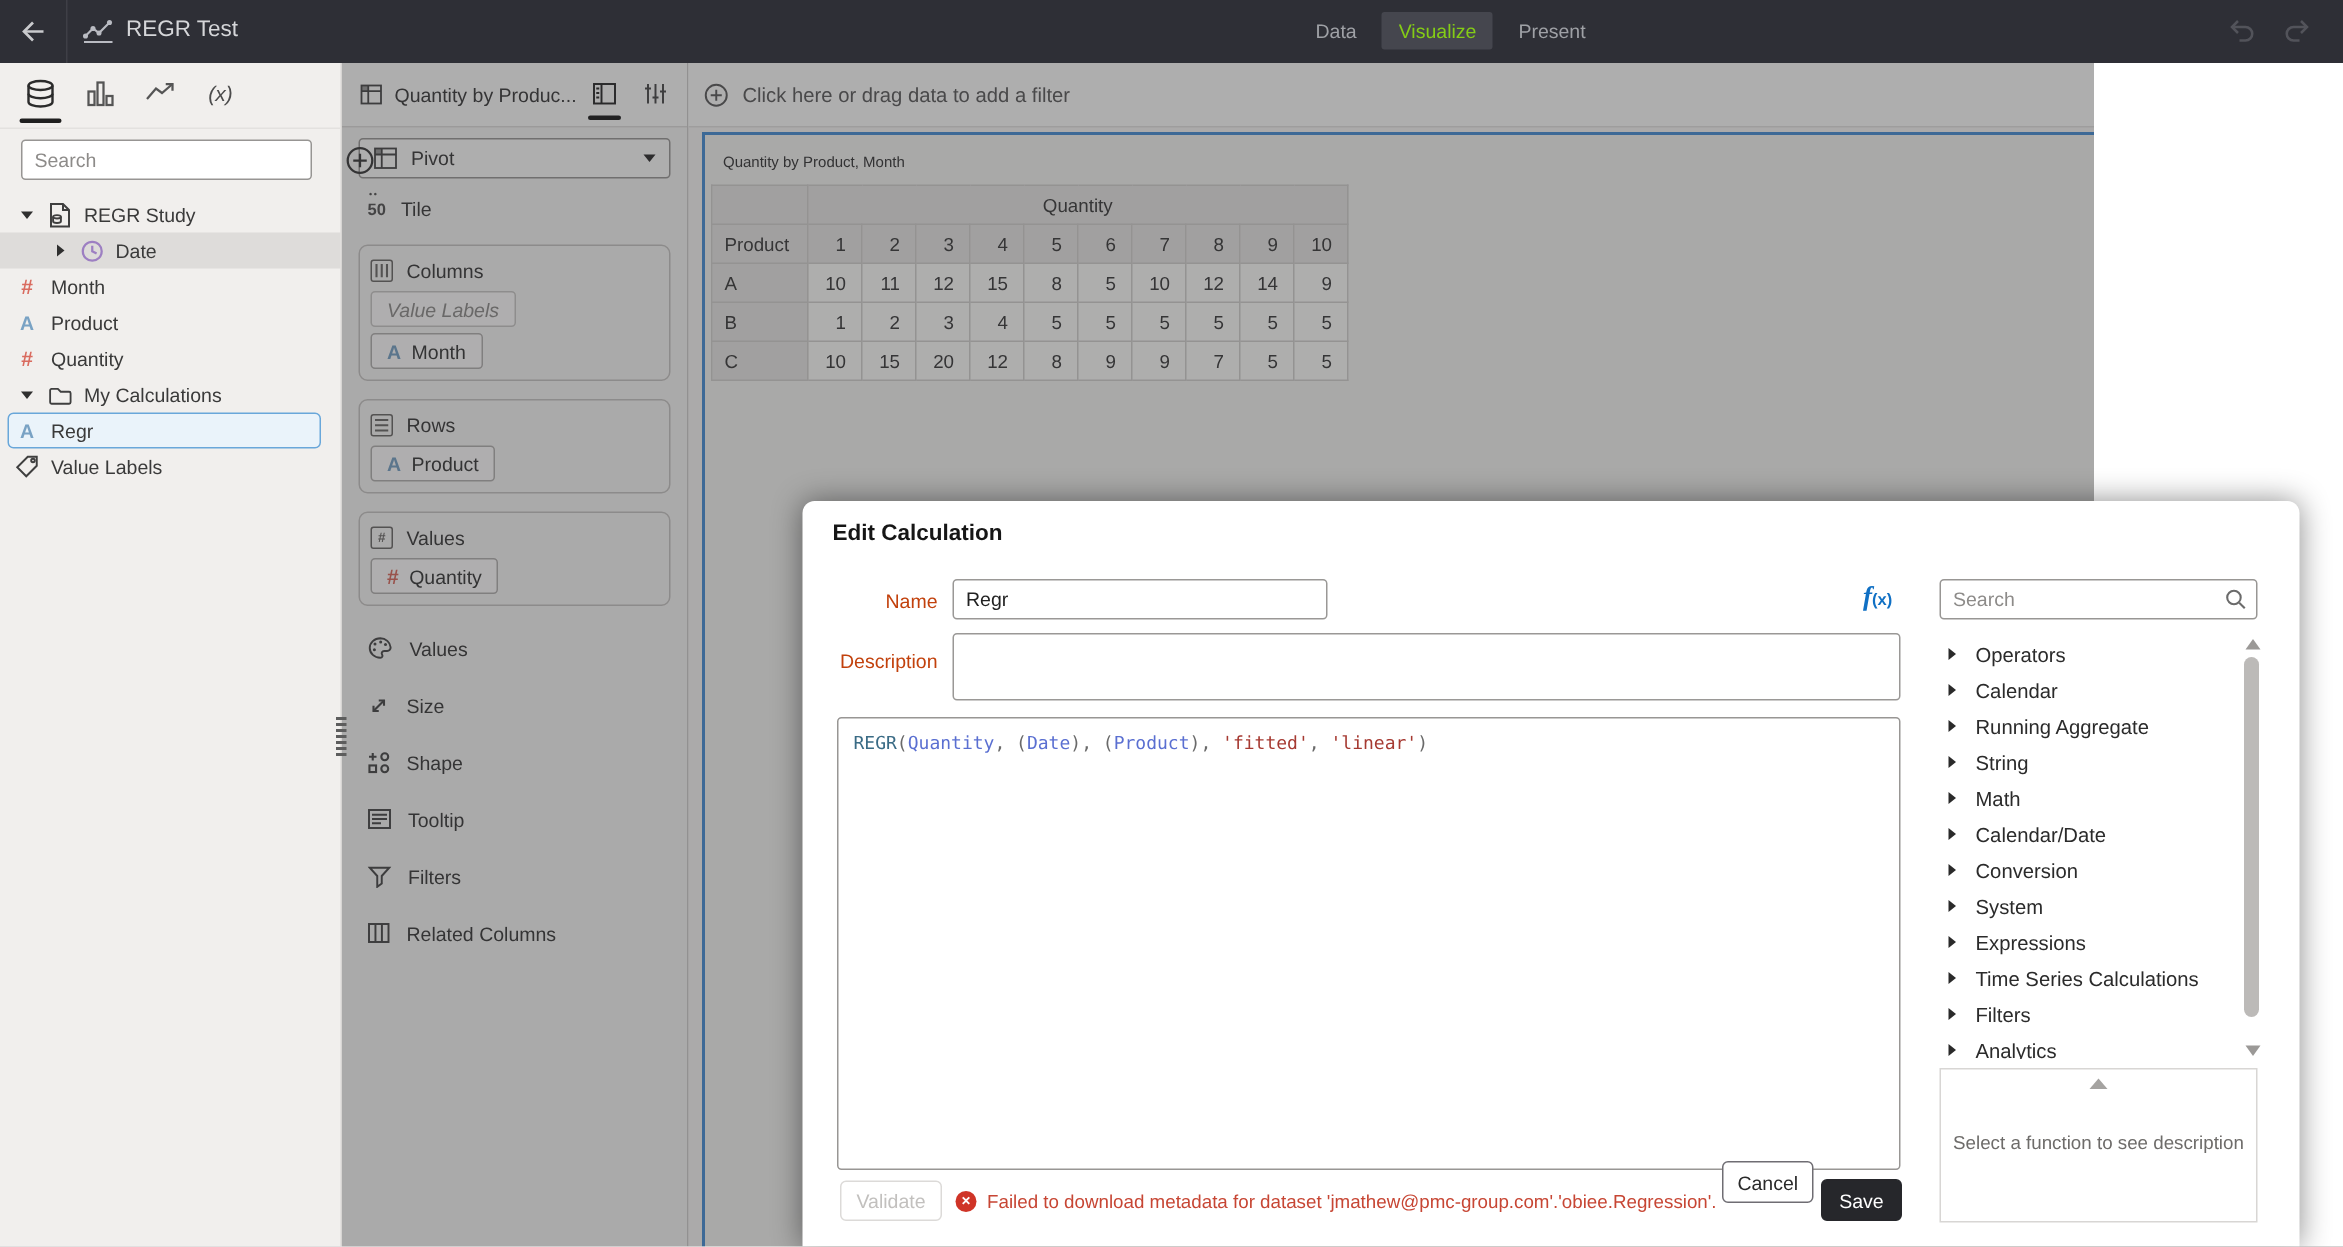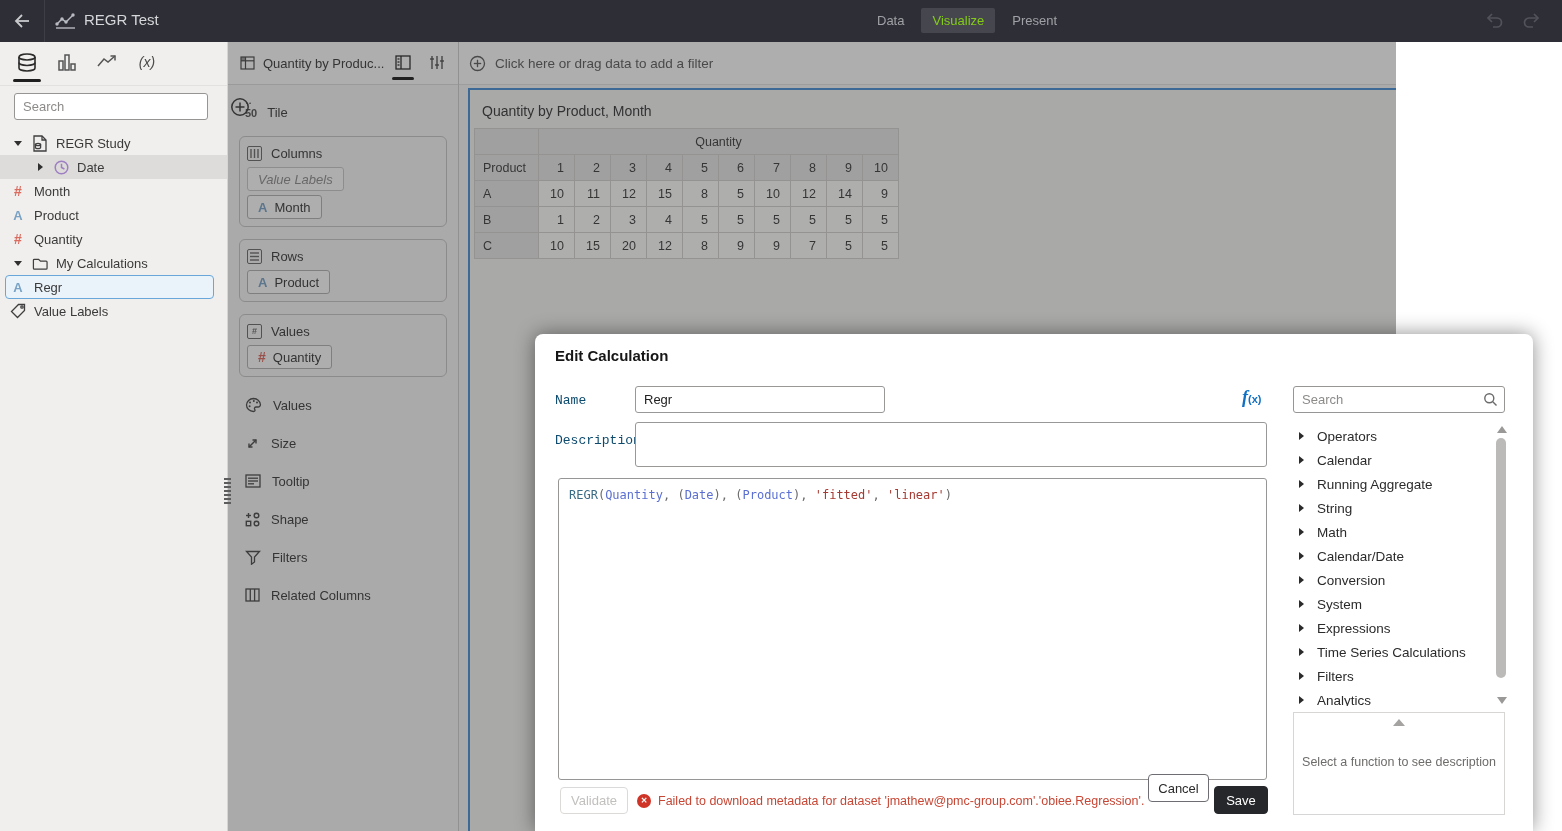--- a/index.html
+++ b/index.html
@@ -57,36 +57,36 @@
   .pill { height:24px; margin-top:4px; border:1px solid #b3b1af; border-radius:3px; background:#fcfbfa; display:flex; align-items:center; gap:7px; padding:0 10px; width:fit-content; font-size:13px; color:#3a3a3a; cursor:pointer; }
   .pill.ph { border-color:#c9c7c5; color:#8f8d8b; font-style:italic; cursor:default; }
   .gp-extra { display:flex; align-items:center; gap:11px; padding:0 6px; height:38px; font-size:13px; color:#3c3c3c; }
   .gp-extras { margin-top:9px; }
   .ibox { width:15px; height:15px; border:1.5px solid #6d6b69; border-radius:2px; display:flex; align-items:center; justify-content:center; }
 
   
   #canvas { position:absolute; left:459px; top:42px; right:0; bottom:0; background:#f6f5f3; }
   .filter-bar { height:43px; background:#fbfaf9; border-bottom:1px solid #e2e0de; display:flex; align-items:center; gap:9px; padding-left:10px; font-size:13.5px; color:#5d5d5d; cursor:pointer; }
   .viz { position:absolute; left:9px; top:46px; right:0; bottom:0; border-top:2px solid #4a8fd3; border-left:2px solid #4a8fd3; background:#f3f2f0; }
-  .viz-title { padding:13px 0 9px 12px; font-size:14px; color:#393939; }
+  .viz-title { padding:13px 0 9px 12px; font-size:10px; color:#393939; }
   table.pivot { border-collapse:collapse; margin-left:4px; font-size:12.5px; color:#3e3e3e; }
   table.pivot td, table.pivot th { border:1px solid #d2d0ce; height:26px; font-weight:normal; }
   table.pivot .hd { background:#e7e5e3; }
   table.pivot .dc { background:#fbfaf8; text-align:right; padding-right:10px; }
   table.pivot .num { text-align:right; padding-right:10px; }
   table.pivot .rowlab { background:#e7e5e3; text-align:left; padding-left:8px; }
 
   
   #dim { position:absolute; left:228px; top:42px; right:0; bottom:0; background:rgba(40,40,42,0.36); z-index:40; }
   #resize-handle { position:absolute; left:224px; top:478px; width:7px; height:28px; z-index:45; background:repeating-linear-gradient(to bottom,#5d5d5d 0 2px,transparent 2px 4px); cursor:col-resize; }
 
   
   #dialog { position:absolute; left:535px; top:334px; width:998px; height:497px; background:#fff; border-radius:8px 8px 0 0; box-shadow:0 0 20px rgba(0,0,0,0.45); z-index:100; font-size:13px; color:#3a3a3a; }
   .dlg-title { position:absolute; left:20px; top:13px; font-size:15px; font-weight:bold; color:#161616; }
-  .dlg-label { position:absolute; width:70px; text-align:left; color:#0c4a6e; font-size:13px;font-family:Liberation Mono, monospace; }
+  .dlg-label { position:absolute; width:70px; text-align:right; color:#c2410c; font-size:13px; }
   #name-input { position:absolute; left:100px; top:52px; width:250px; height:27px; border:1px solid #9a9896; border-radius:3px; padding:0 8px; font-size:13px; font-family:inherit; color:#222; }
   .fx-btn { position:absolute; left:707px; top:53px; background:none; border:none; cursor:pointer; color:#1070c4; display:flex; align-items:baseline; }
   .fx-btn i { font-family:"Liberation Serif",serif; font-style:italic; font-weight:bold; font-size:18px; }
   .fx-btn b { font-size:11px; }
   #desc-input { position:absolute; left:100px; top:88px; width:632px; height:45px; border:1px solid #9a9896; border-radius:3px; padding:5px 8px; font-size:13px; font-family:inherit; resize:none; }
   #formula { position:absolute; left:23px; top:144px; width:709px; height:302px; border:1px solid #989694; border-radius:3px; padding:9px 10px; font-family:"DejaVu Sans Mono",monospace; font-size:12px; white-space:pre; cursor:text; }
   .tk-func{color:#3a6b85} .tk-col{color:#5a6fd1} .tk-str{color:#a63a32} .tk-p{color:#6a6a6a}
   .btn { border-radius:4px; font-size:13px; font-family:inherit; cursor:pointer; }
   #btn-validate { position:absolute; left:25px; top:453px; width:68px; height:27px; background:#fff; border:1px solid #dcdad8; color:#c2c0be; }
   .err-wrap { position:absolute; left:102px; top:453px; height:27px; display:flex; align-items:center; gap:7px; }
@@ -322,20 +322,34 @@
                 <line x1="1" y1="4" x2="5" y2="4"></line>
                 <line x1="6" y1="10" x2="10" y2="10"></line>
                 <line x1="11" y1="6" x2="15" y2="6"></line>
               </g>
             </svg>
         </button>
       </span>
     </div>
 
     <div class="gp-body">
+      <div class="gp-select">
+        <span>
+          <svg width="16" height="15" viewBox="0 0 16 15">
+              <g stroke="#4a4a4a" stroke-width="1.2" fill="none">
+                <rect x="1" y="1" width="14" height="13"></rect>
+                <line x1="5.5" y1="1" x2="5.5" y2="14"></line>
+                <line x1="1" y1="5" x2="15" y2="5"></line>
+              </g>
+              <rect x="1" y="1" width="4.5" height="4" fill="#4a4a4a" opacity="0.55"></rect>
+            </svg>
+        </span>
+        <span>Pivot</span>
+        <span class="caret-d"></span>
+      </div>
 
       <div class="gp-tile">
         <span class="tile-ico">50</span>
         <span>Tile</span>
       </div>
 
       <div class="gp-box">
         <div class="gp-box-head">
           <span class="ibox">
             <svg width="9" height="9" viewBox="0 0 9 9">
@@ -409,44 +423,44 @@
                   <line x1="4" y1="11" x2="11" y2="4"></line>
                   <polyline points="7.5,4 11,4 11,7.5"></polyline>
                   <polyline points="4,7.5 4,11 7.5,11"></polyline>
                 </g>
               </svg>
           </span>
           <span>Size</span>
         </div>
         <div class="gp-extra">
           <span>
-            <svg width="16" height="14" viewBox="0 0 16 14">
-                <g stroke="#4a4a4a" stroke-width="1.3" fill="none">
-                  <rect x="1" y="1" width="14" height="12"></rect>
-                  <line x1="3" y1="4.2" x2="13" y2="4.2"></line>
-                  <line x1="3" y1="7" x2="13" y2="7"></line>
-                  <line x1="3" y1="9.8" x2="9" y2="9.8"></line>
-                </g>
-              </svg>
-          </span>
-          <span>Tooltip</span>
-        </div>
-        <div class="gp-extra">
-          <span>
             <svg width="15" height="15" viewBox="0 0 15 15">
                 <g stroke="#4a4a4a" stroke-width="1.4" fill="none">
                   <line x1="3.5" y1="1" x2="3.5" y2="6"></line>
                   <line x1="1" y1="3.5" x2="6" y2="3.5"></line>
                   <circle cx="11.5" cy="3.5" r="2.3"></circle>
                   <rect x="1.3" y="9.3" width="4.4" height="4.4"></rect>
                   <circle cx="11.5" cy="11.5" r="2.3"></circle>
                 </g>
               </svg>
           </span>
           <span>Shape</span>
+        </div>
+        <div class="gp-extra">
+          <span>
+            <svg width="16" height="14" viewBox="0 0 16 14">
+                <g stroke="#4a4a4a" stroke-width="1.3" fill="none">
+                  <rect x="1" y="1" width="14" height="12"></rect>
+                  <line x1="3" y1="4.2" x2="13" y2="4.2"></line>
+                  <line x1="3" y1="7" x2="13" y2="7"></line>
+                  <line x1="3" y1="9.8" x2="9" y2="9.8"></line>
+                </g>
+              </svg>
+          </span>
+          <span>Tooltip</span>
         </div>
         <div class="gp-extra">
           <span>
             <svg width="16" height="15" viewBox="0 0 16 15">
                 <path d="M1.5,1.5 h13 l-5,5.5 v5 l-3,2.2 v-7.2 z" stroke="#4a4a4a" stroke-width="1.3" fill="none"></path>
               </svg>
           </span>
           <span>Filters</span>
         </div>
         <div class="gp-extra">

